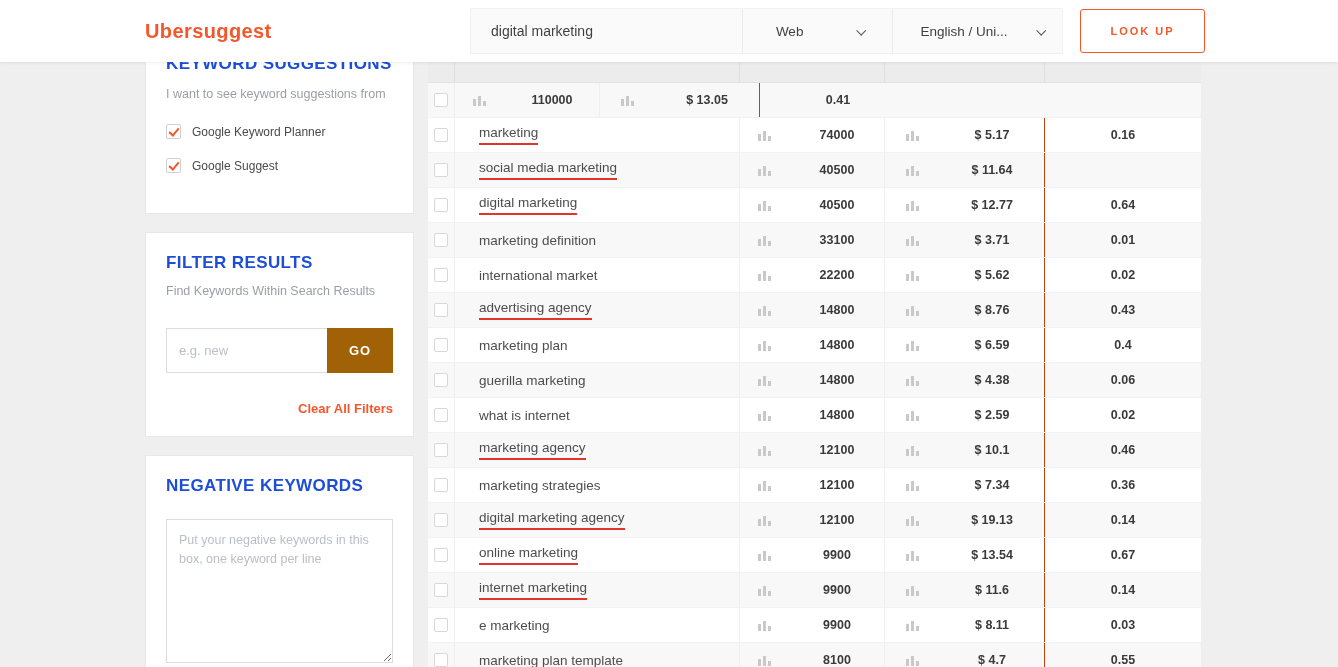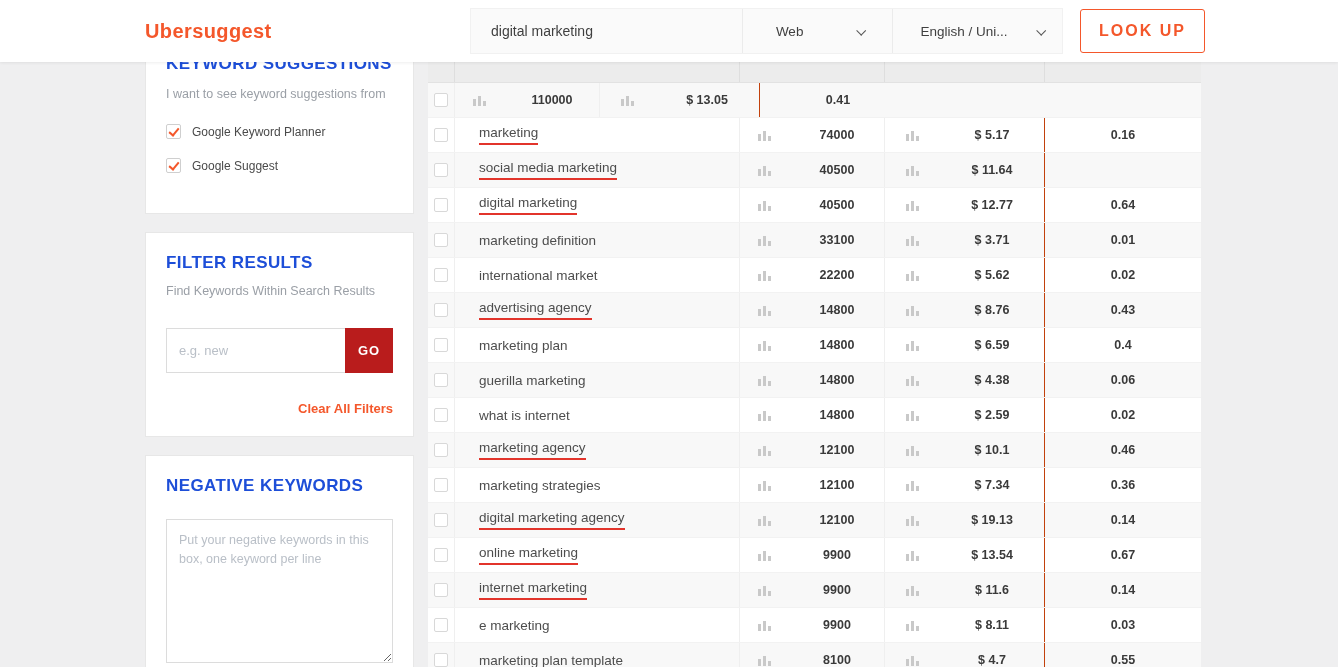--- a/index.html
+++ b/index.html
@@ -37,21 +37,21 @@
   .hsec-lang { width:171px; padding:0 18px 0 28px; }
   .hsec-label { font-size:13.5px; color:#3f3f3f; white-space:nowrap; overflow:hidden; }
   .chev {
     width:7px; height:7px; margin-left:auto; flex:none;
     border-right:1.5px solid #555; border-bottom:1.5px solid #555;
     transform:rotate(45deg) translateY(-1px);
   }
   .lookup-btn {
     position:absolute; left:1080px; top:9px; width:125px; height:44px;
     background:#fff; border:1px solid #f4572b; border-radius:3px;
-    color:#f4572b; font-size:16px; font-weight:bold; letter-spacing:2px;
+    color:#f4572b; font-size:11px; font-weight:bold; letter-spacing:2px;
     font-family:"Liberation Sans", sans-serif; cursor:pointer;
   }
 
   
   .card {
     position:absolute; left:145px; width:269px;
     background:#fff; border:1px solid #e7e7e7; z-index:1;
   }
   .card-inner { padding:15px 20px 20px 20px; }
   .card-title {
@@ -76,21 +76,21 @@
   }
   .check-label { margin-left:11px; font-size:12px; color:#4a4a4a; }
 
   .filter-input-row { display:flex; margin-top:27px; height:45px; }
   .filter-input-row input {
     flex:1; min-width:0; border:1px solid #dcdcdc; border-right:none;
     padding-left:12px; font-size:13px; color:#444; outline:none;
     font-family:"Liberation Sans", sans-serif;
   }
   .go-btn {
-    width:48px; height:45px; border:none; background:#b91c1c; color:#fff;
+    width:66px; height:45px; border:none; background:#a16207; color:#fff;
     font-size:13px; font-weight:bold; letter-spacing:1px; cursor:pointer;
     font-family:"Liberation Sans", sans-serif;
   }
   .clear-link {
     display:block; margin-top:28px; text-align:right;
     color:#f4572b; font-size:13px; font-weight:bold; text-decoration:none;
   }
   .neg-textarea {
     width:100%; height:144px; margin-top:23px; resize:both;
     border:1px solid #dcdcdc; padding:11px 12px; font-size:12.5px; line-height:19px;

